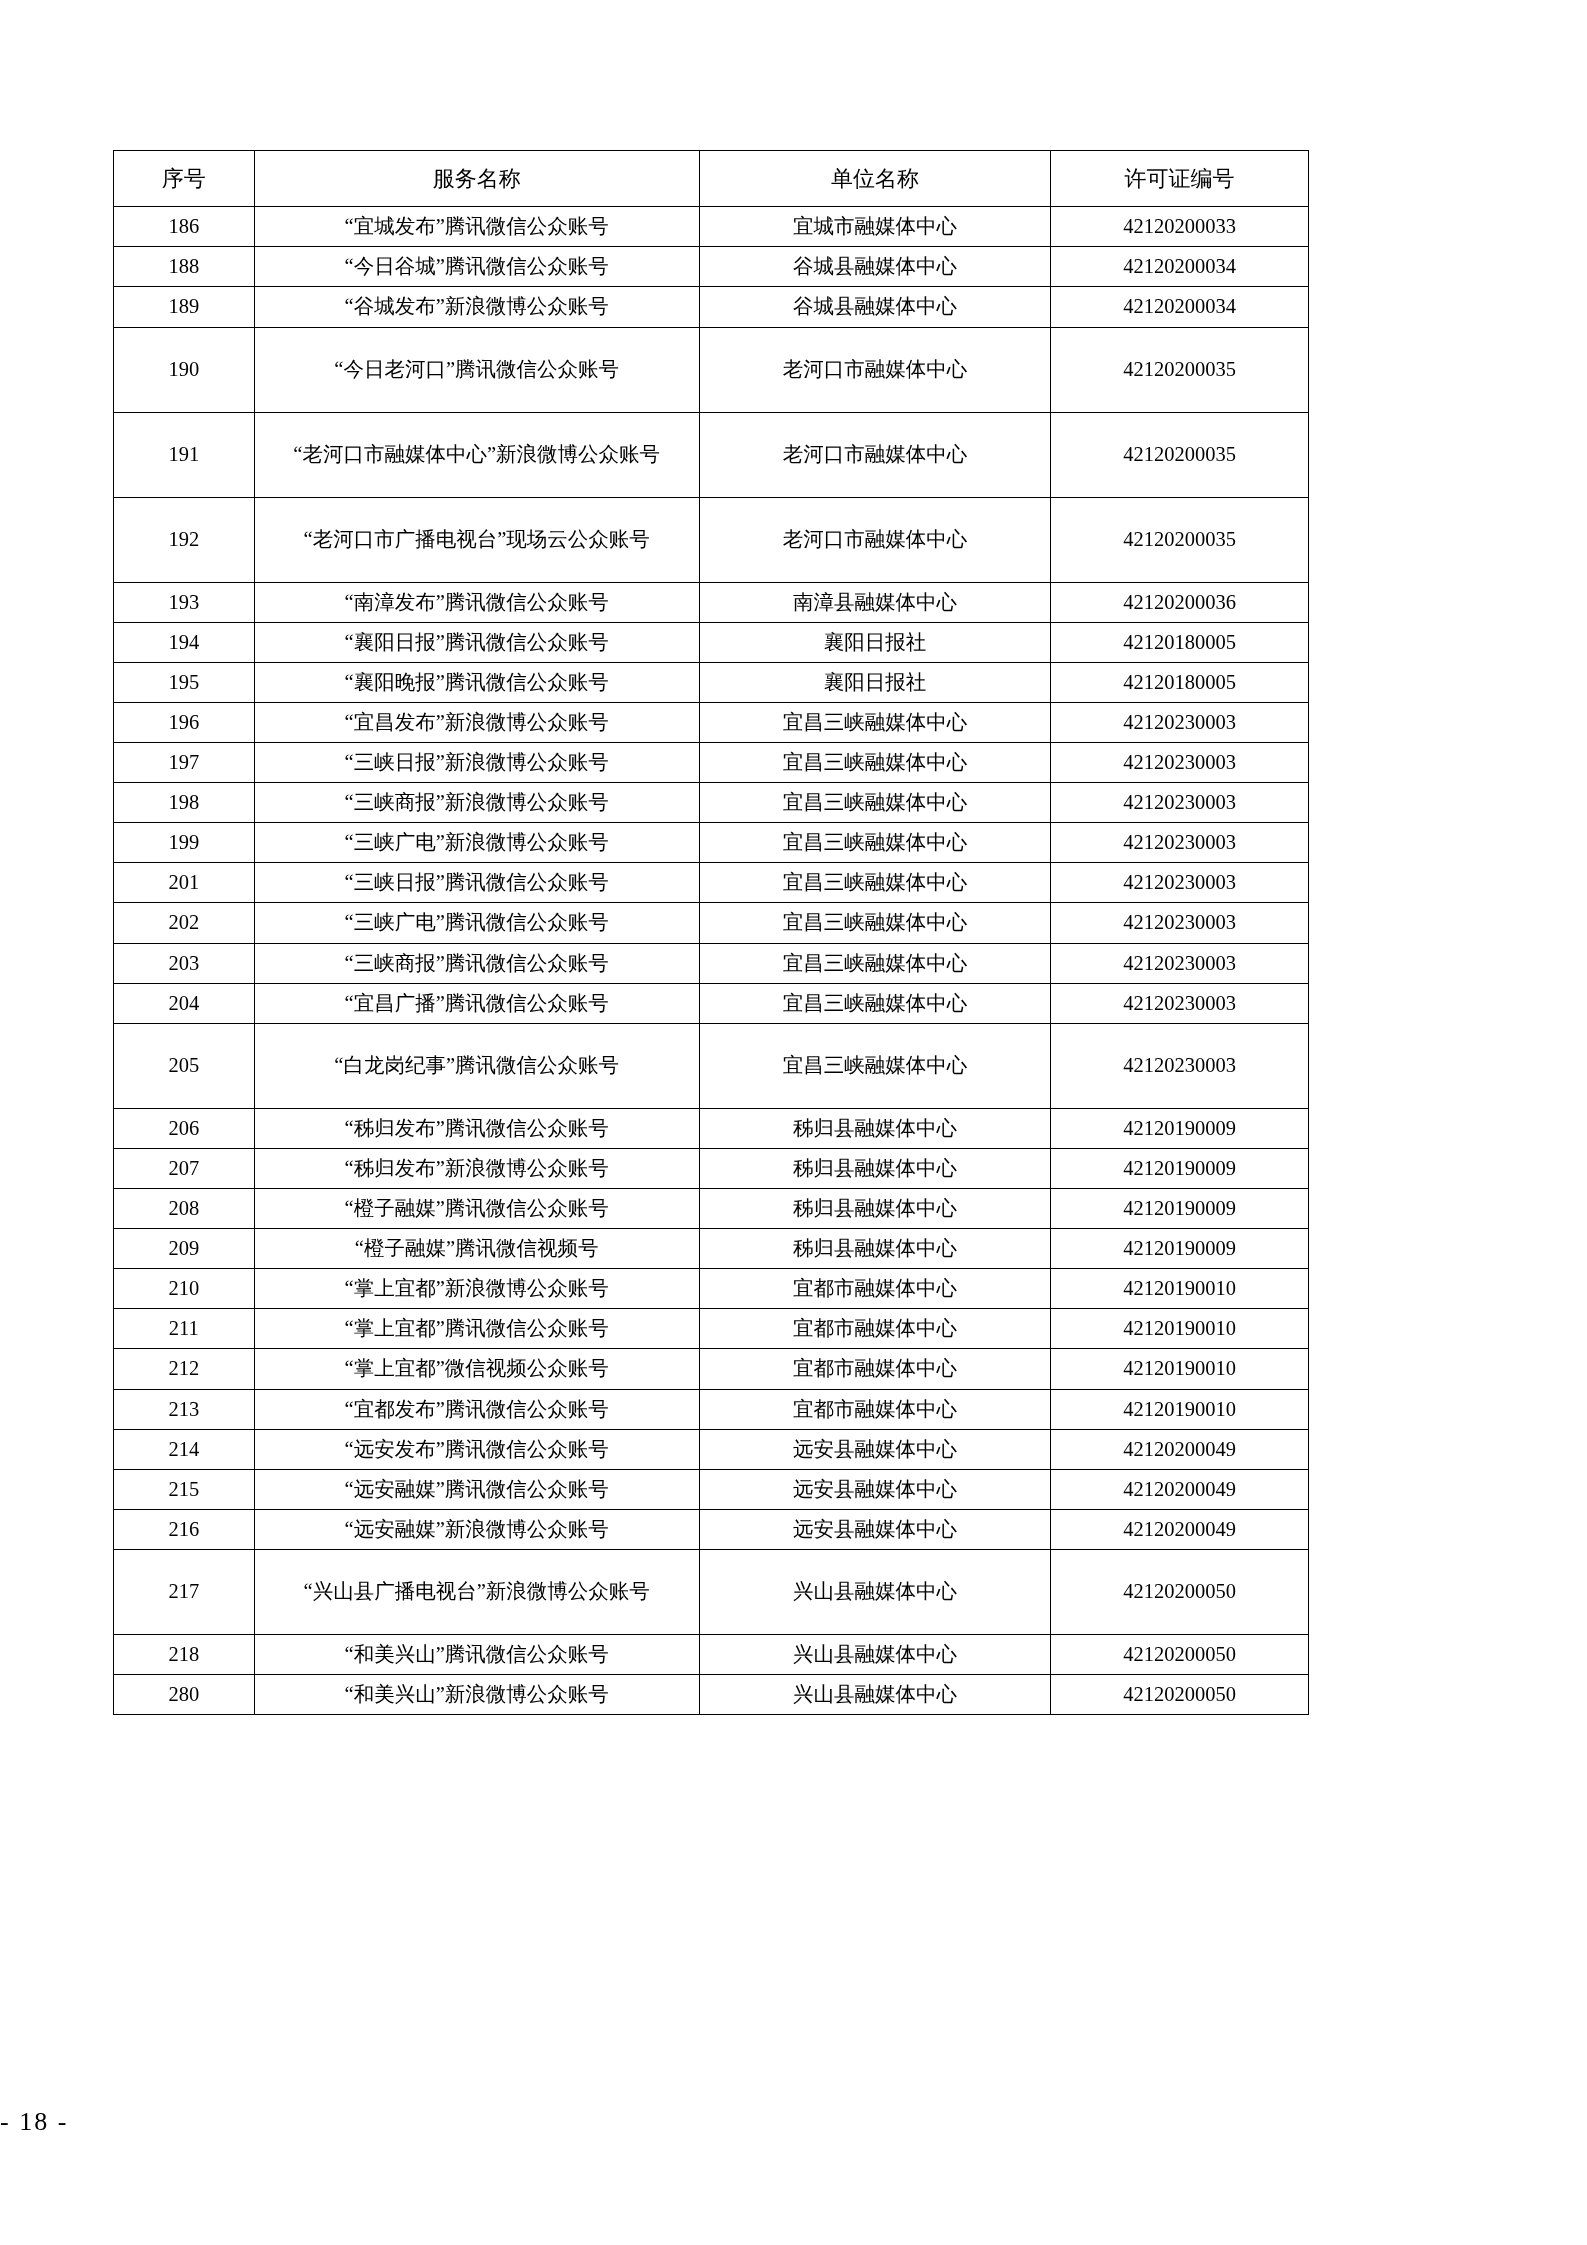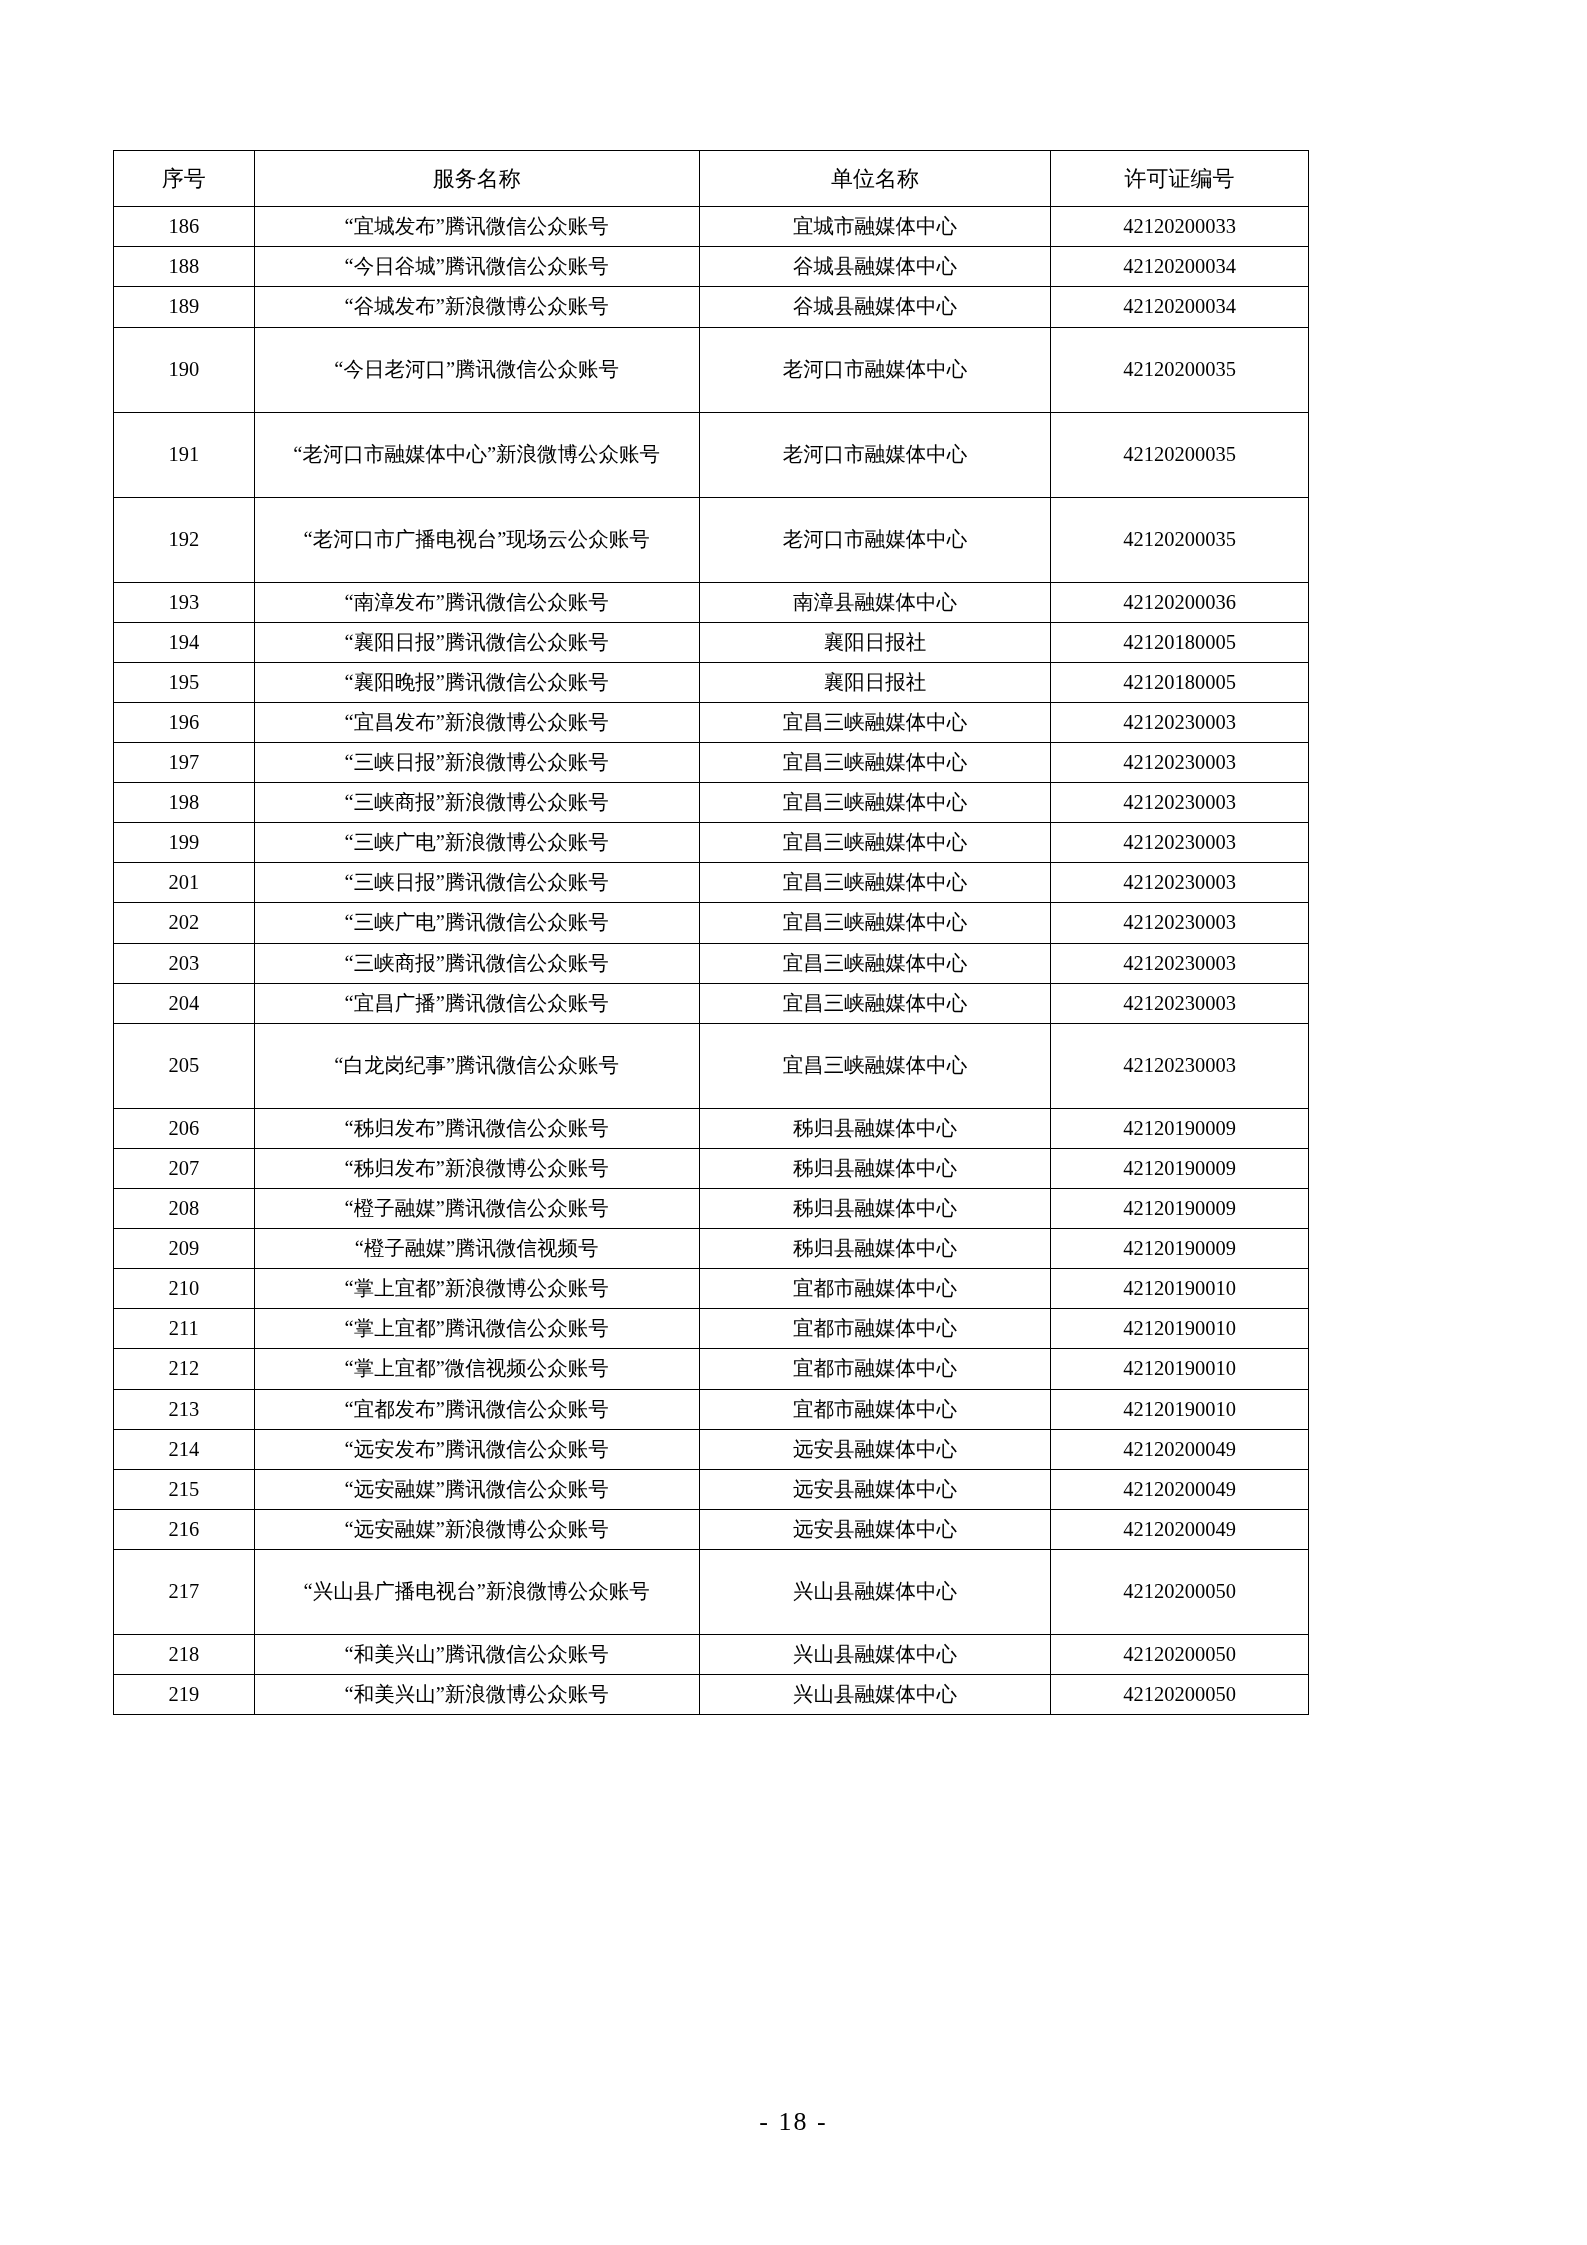--- a/index.html
+++ b/index.html
@@ -50,21 +50,20 @@
     padding-right: 10px;
   }
   .tall td {
     height: 74px;
   }
   .footer {
     position: absolute;
     left: 0;
     right: 0;
     bottom: 108px;
-    text-align: center;
     font-size: 26px;
     letter-spacing: 2px;
     font-family: "Liberation Serif", "DejaVu Serif", serif;
   }
 </style>
 </head>
 <body>
 
 <div class="page">
   <table class="doc-table">
@@ -263,21 +262,21 @@
           <td>兴山县融媒体中心</td>
           <td>42120200050</td>
         </tr>
         <tr>
           <td>218</td>
           <td class="cell-name">“和美兴山”腾讯微信公众账号</td>
           <td>兴山县融媒体中心</td>
           <td>42120200050</td>
         </tr>
         <tr>
-          <td>219</td>
+          <td>280</td>
           <td class="cell-name">“和美兴山”新浪微博公众账号</td>
           <td>兴山县融媒体中心</td>
           <td>42120200050</td>
         </tr>
       </tbody>
   </table>
 
   <div class="footer">- 18 -</div>
 </div>
 

